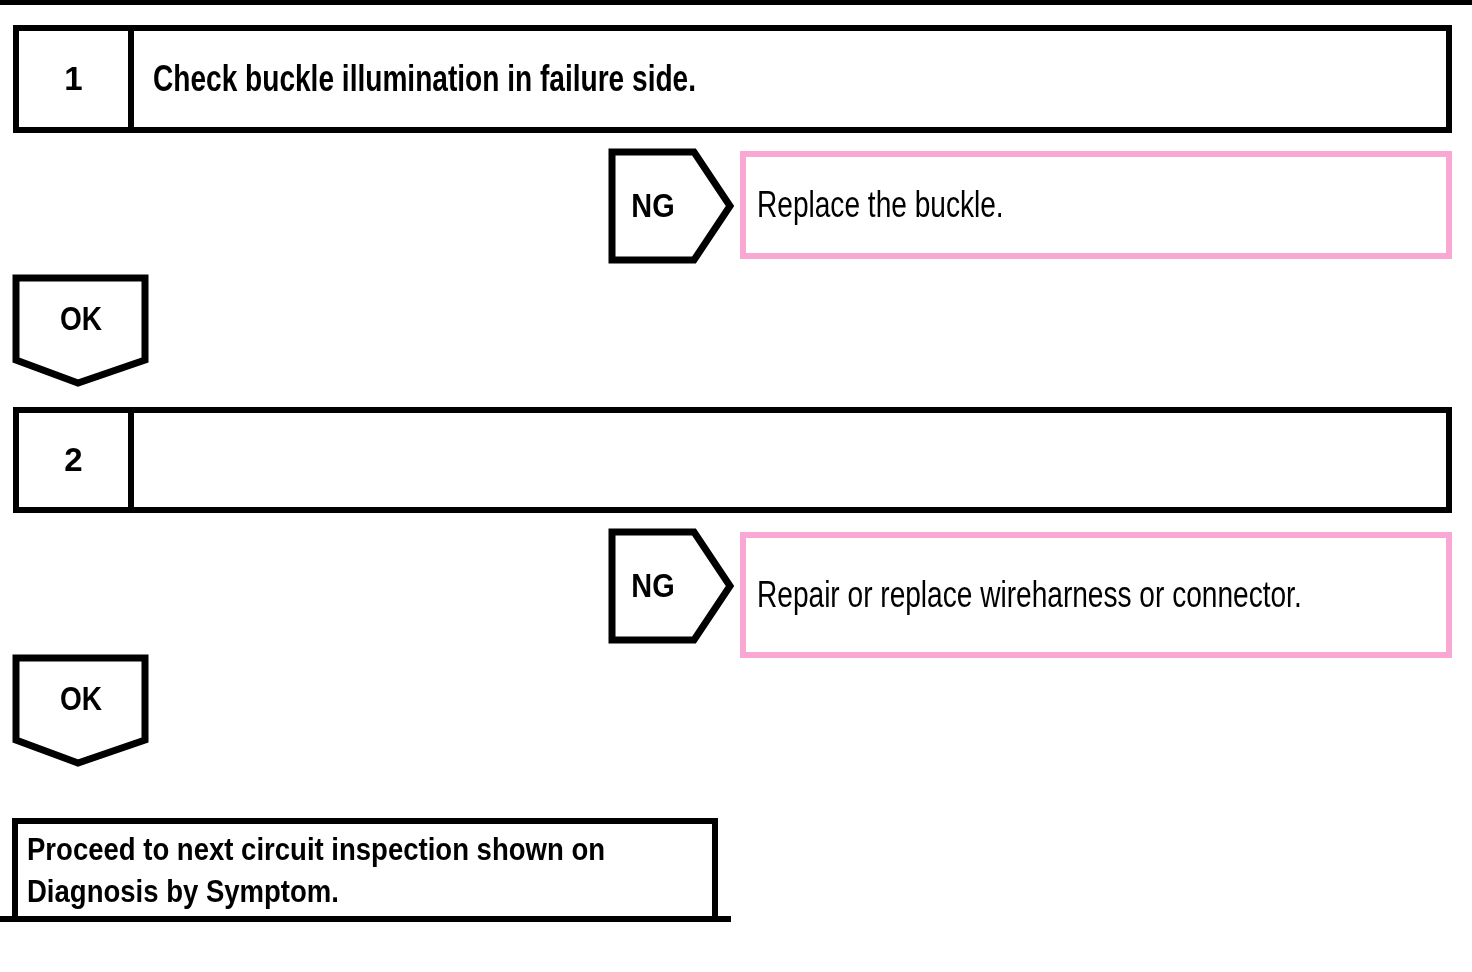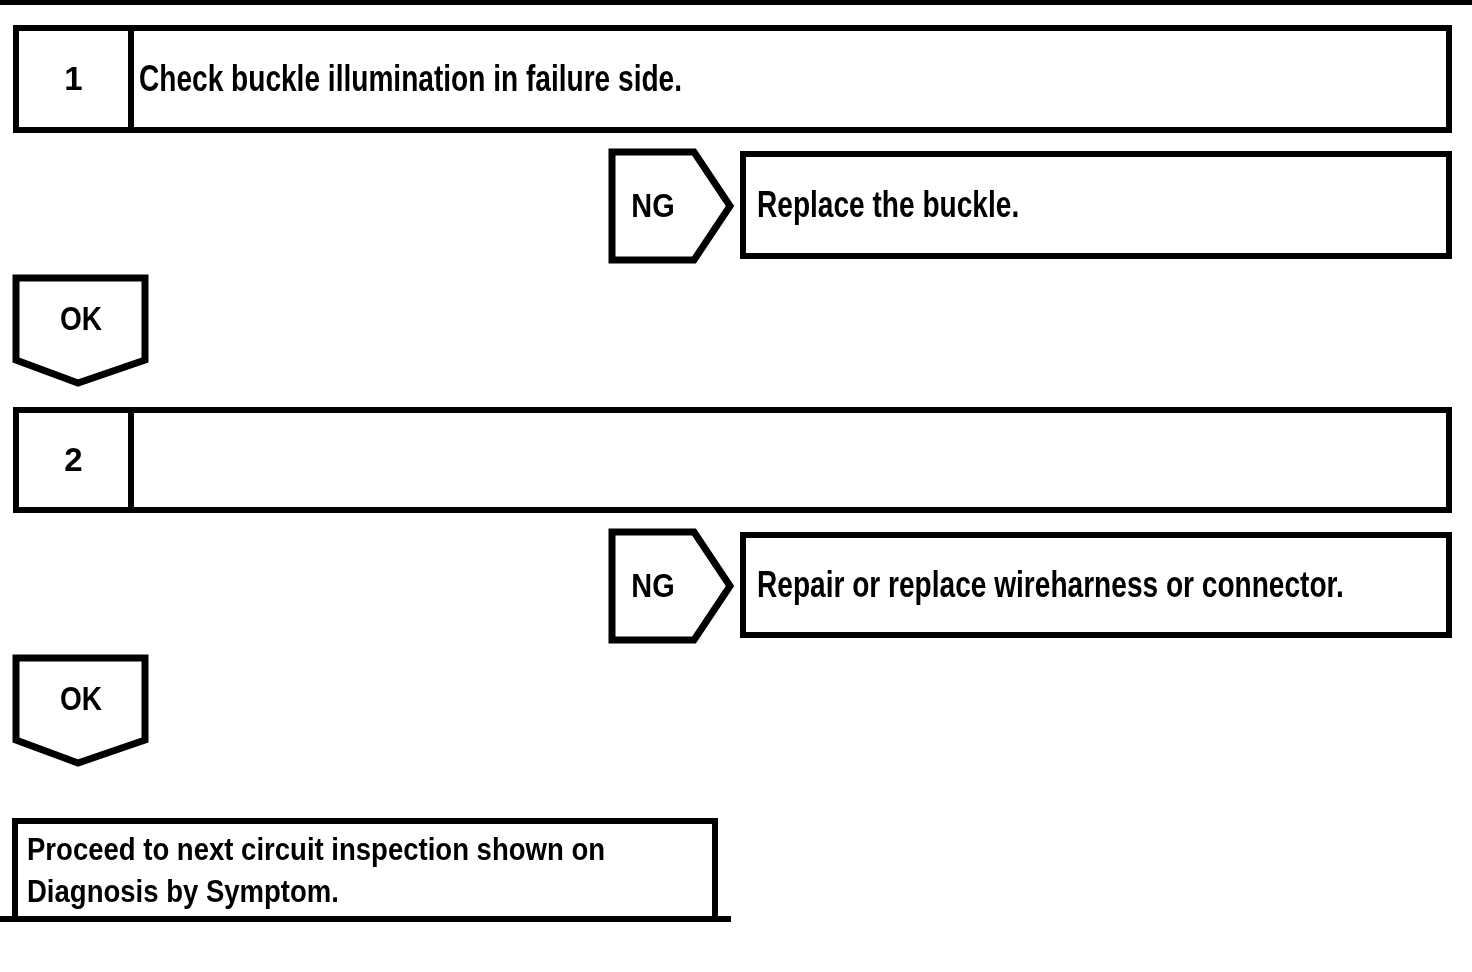--- a/index.html
+++ b/index.html
@@ -32,43 +32,43 @@
     display: flex;
     align-items: center;
     justify-content: center;
     font-size: 33px;
     font-weight: 700;
   }
   .step-text {
     flex: 1;
     display: flex;
     align-items: center;
-    padding-left: 5px;
+    padding-left: 19px;
     font-size: 36px;
     font-weight: 700;
     overflow: hidden;
   }
   .cond {
     display: inline-block;
     transform: scaleX(0.78);
     transform-origin: 0 50%;
     white-space: nowrap;
   }
   .action-box {
     position: absolute;
     left: 740px;
     width: 712px;
     box-sizing: border-box;
-    border: 6px solid #000000;
+    border: 6px solid #f9a8d4;
     background: #ffffff;
     display: flex;
     align-items: center;
     padding-left: 11px;
     font-size: 36px;
-    font-weight: 700;
+    font-weight: 400;
     overflow: hidden;
   }
   .arrow-svg { position: absolute; }
   .arrow-svg polygon {
     fill: #ffffff;
     stroke: #000000;
     stroke-width: 7;
     stroke-linejoin: miter;
   }
   .ng-label {
@@ -144,21 +144,21 @@
 
   <div class="step-box" style="top:407px;height:106px">
     <div class="step-num">2</div>
   </div>
 
   <svg class="arrow-svg" style="left:606px;top:526px" width="130" height="120" viewBox="0 0 130 120">
     <polygon points="6,6 88,6 124,60 88,114 6,114"></polygon>
   </svg>
   <div class="ng-label" style="left:612px;top:532px">NG</div>
 
-  <div class="action-box" style="top:532px;height:106px">
+  <div class="action-box" style="top:532px;height:126px">
     <span class="cond">Repair or replace wireharness or connector.</span>
   </div>
 
   <svg class="arrow-svg" style="left:10px;top:652px" width="142" height="118" viewBox="0 0 142 118">
     <polygon points="6,6 135,6 135,88 68,111 6,88"></polygon>
   </svg>
   <div class="ok-label" style="left:16px;top:658px">OK</div>
 
   <div class="result-box">
     <div class="cond-md">Proceed to next circuit inspection shown on</div>

